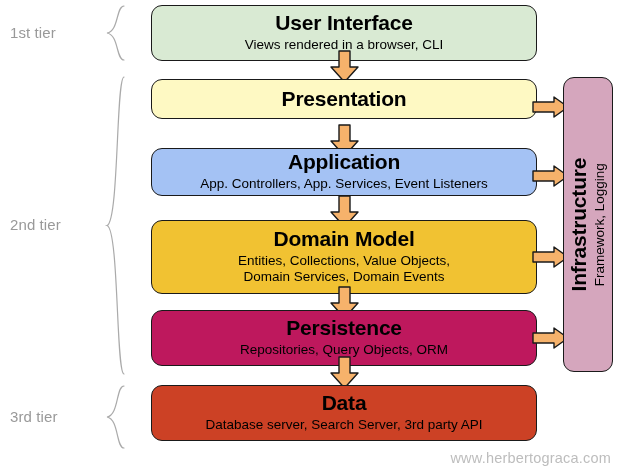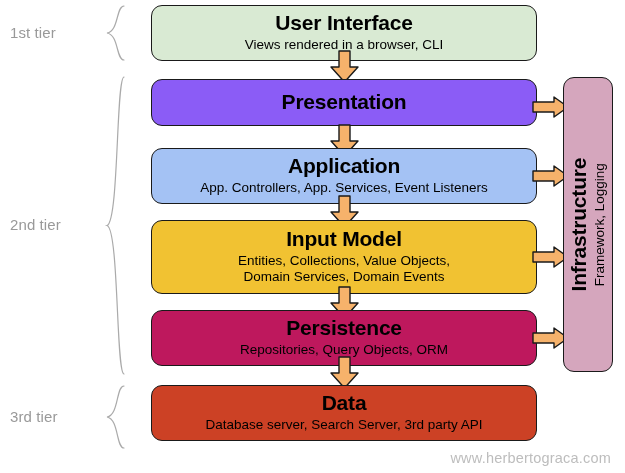--- a/index.html
+++ b/index.html
@@ -161,43 +161,43 @@
     <div class="layer-title">User Interface</div>
     <div class="layer-sub">Views rendered in a browser, CLI</div>
   </div>
 
   <div class="down-arrow" style="top:51px; height:32px;">
     <svg width="29" height="32" viewBox="0 0 29 32">
       <path d="M9 0 L20 0 L20 16 L28 16 L14.5 31 L1 16 L9 16 Z" fill="#f6b26b" stroke="#1a1a1a" stroke-width="1.4" stroke-linejoin="round"></path>
     </svg>
   </div>
 
-  <div class="layer" style="top:79px; height:47px; background:#8b5cf6;gap:48px;">
+  <div class="layer" style="top:79px; height:40px; background:#fef9c3;gap:48px;">
     <div class="layer-title">Presentation</div>
   </div>
 
   <div class="down-arrow" style="top:125px; height:32px;">
     <svg width="29" height="32" viewBox="0 0 29 32">
       <path d="M9 0 L20 0 L20 16 L28 16 L14.5 31 L1 16 L9 16 Z" fill="#f6b26b" stroke="#1a1a1a" stroke-width="1.4" stroke-linejoin="round"></path>
     </svg>
   </div>
 
-  <div class="layer" style="top:148px; height:56px; background:#a4c2f4;">
+  <div class="layer" style="top:148px; height:48px; background:#a4c2f4;">
     <div class="layer-title">Application</div>
     <div class="layer-sub">App. Controllers, App. Services, Event Listeners</div>
   </div>
 
   <div class="down-arrow" style="top:196px; height:32px;">
     <svg width="29" height="32" viewBox="0 0 29 32">
       <path d="M9 0 L20 0 L20 16 L28 16 L14.5 31 L1 16 L9 16 Z" fill="#f6b26b" stroke="#1a1a1a" stroke-width="1.4" stroke-linejoin="round"></path>
     </svg>
   </div>
 
   <div class="layer" style="top:220px; height:74px; background:#f1c232;">
-    <div class="layer-title">Input Model</div>
+    <div class="layer-title">Domain Model</div>
     <div class="layer-sub">Entities, Collections, Value Objects,</div>
     <div class="layer-sub" style="margin-top:0;">Domain Services, Domain Events</div>
   </div>
 
   <div class="down-arrow" style="top:287px; height:32px;">
     <svg width="29" height="32" viewBox="0 0 29 32">
       <path d="M9 0 L20 0 L20 16 L28 16 L14.5 31 L1 16 L9 16 Z" fill="#f6b26b" stroke="#1a1a1a" stroke-width="1.4" stroke-linejoin="round"></path>
     </svg>
   </div>
 

